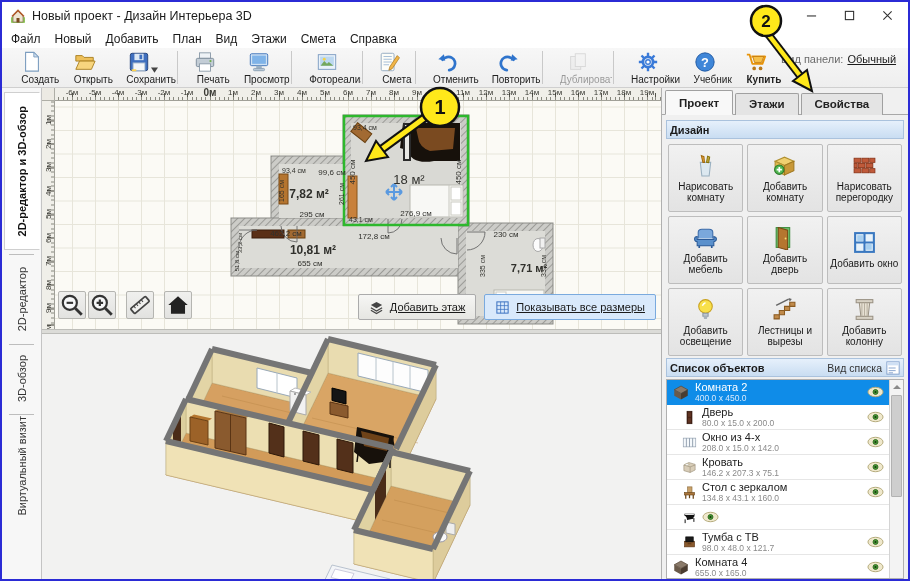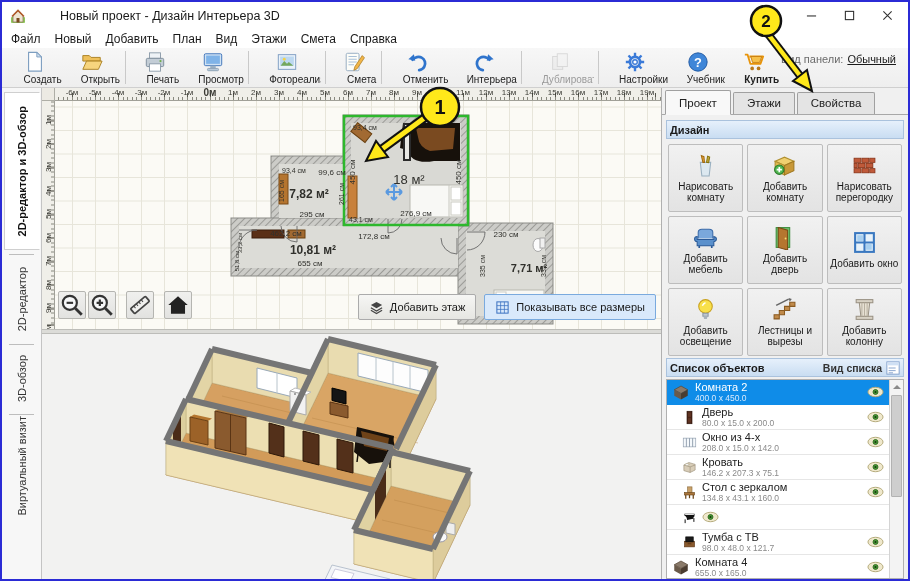--- a/index.html
+++ b/index.html
@@ -2,21 +2,21 @@
 <html><head>
 <meta charset="utf-8">
 <style>
   html,body{margin:0;padding:0;background:#666;}
   *{box-sizing:border-box;}
   .window{position:relative;width:910px;height:581px;background:#fff;border:2px solid #2b2bd5;
     font-family:"Liberation Sans",sans-serif;overflow:hidden;}
   
   .titlebar{position:absolute;left:0;top:0;right:0;height:28px;background:#fff;display:flex;align-items:center;}
   .app-icon{width:16px;height:16px;margin:0 6px 0 8px;flex:0 0 auto;}
-  .title{font-size:12.5px;color:#1a1a1a;margin-left:28px;}
+  .title{font-size:12.5px;color:#1a1a1a;}
   .win-controls{position:absolute;right:2px;top:0;display:flex;height:26px;}
   .win-btn{width:38px;height:26px;display:flex;align-items:center;justify-content:center;cursor:pointer;}
   .win-btn svg{width:11px;height:11px;}
   
   .menubar{position:absolute;left:0;top:28px;right:0;height:18px;background:#fff;display:flex;align-items:center;padding-left:2px;}
   .menu-item{font-size:12px;color:#1a1a1a;padding:1px 7px;cursor:pointer;}
   
   .toolbar{position:absolute;left:0;top:46px;right:0;height:40px;background:linear-gradient(#f7f7f7,#eeeeee);
     border-bottom:1px solid #cfcfcf;display:flex;align-items:center;padding:0 4px;}
   .tb-btn{position:relative;display:flex;flex-direction:column;align-items:center;justify-content:center;
@@ -56,35 +56,35 @@
   .canvas2d{position:absolute;left:13px;top:13px;right:0;bottom:0;background:#fbfaf5;
     background-image:linear-gradient(#e7e5da 1px,transparent 1px),linear-gradient(90deg,#e7e5da 1px,transparent 1px);
     background-size:23px 23.5px;background-position:17px 5.5px;}
   svg.plan{position:absolute;left:0;top:0;width:619px;height:241px;z-index:2;}
   .zoom-tools{position:absolute;left:16px;top:203px;display:flex;z-index:5;}
   .ztool{width:28px;height:28px;background:linear-gradient(#f0f0ee,#e2e2e0);border:1px solid #b5b5b1;border-radius:2px;
     display:flex;align-items:center;justify-content:center;cursor:pointer;}
   .ztool svg{width:18px;height:18px;}
   .plan-buttons{position:absolute;right:5px;top:206px;display:flex;gap:8px;z-index:5;}
   .btn-floor{height:26px;background:linear-gradient(#f6f6f4,#e6e6e2);border:1px solid #ababab;border-radius:2px;
-    font-size:11px;color:#1a1a1a;display:inline-flex;align-items:center;gap:6px;padding:0 10px;cursor:pointer;white-space:nowrap;}
+    font-size:11px;color:#1a1a1a;display:inline-flex;align-items:center;gap:6px;padding:0 10px;cursor:pointer;white-space:nowrap;text-decoration:underline;}
   .btn-floor .ico{width:15px;height:15px;display:block;}
   .btn-floor.hl{background:#d9e9fb;border:1px solid #7aaade;}
   .splitter{position:absolute;left:0;top:241px;width:100%;height:5px;background:#dcdcd8;border-top:1px solid #bdbdb9;border-bottom:1px solid #bdbdb9;cursor:row-resize;}
   .view3d{position:absolute;left:0;top:246px;width:100%;bottom:0;background:#f2f2f1;overflow:hidden;}
   .view3d svg{width:619px;height:246px;display:block;}
   
   .right-panel{position:absolute;right:0;top:86px;width:247px;bottom:0;background:#f0f0f0;border-left:1px solid #b0b0b0;}
-  .rp-tabs{position:absolute;left:0;top:2px;right:0;height:25px;display:flex;align-items:center;padding-left:3px;border-bottom:1px solid #a8a8a8;}
+  .rp-tabs{position:absolute;left:0;top:2px;right:0;height:25px;display:flex;align-items:flex-end;padding-left:3px;border-bottom:1px solid #a8a8a8;font-weight:bold;}
   .rp-tab{font-size:11.5px;color:#222;padding:4px 13px 5px;background:#e4e4e4;border:1px solid #a0a0a0;border-bottom:none;
     border-radius:2px 2px 0 0;margin-right:2px;margin-bottom:-1px;cursor:pointer;}
   .rp-tab.active{background:#f8f8f8;padding-top:6px;border-bottom:1px solid #f8f8f8;}
   .rp-hdr{position:absolute;left:4px;right:4px;height:19px;background:linear-gradient(#e6f0fb,#c9ddf2);border:1px solid #aac2dd;
     font-size:11px;font-weight:bold;color:#1a1a1a;padding:3px 3px;display:flex;align-items:center;}
-  .rp-hdr .right{margin-left:auto;font-weight:bold;font-size:10.5px;color:#333;display:flex;align-items:center;gap:4px;cursor:pointer;}
+  .rp-hdr .right{margin-left:auto;font-weight:normal;font-size:10.5px;color:#333;display:flex;align-items:center;gap:4px;cursor:pointer;}
   .rp-hdr .right .ico{width:14px;height:14px;display:block;}
   .design-grid{position:absolute;left:6px;right:6px;top:56px;display:grid;grid-template-columns:repeat(3,1fr);gap:4px;}
   .design-btn{height:68px;background:linear-gradient(#f1f1f1,#e3e3e3);border:1px solid #bdbdbd;border-radius:2px;
     display:flex;flex-direction:column;align-items:center;justify-content:center;gap:3px;
     font-size:10px;text-align:center;line-height:1.15;color:#1a1a1a;cursor:pointer;padding:2px;}
   .design-btn .ico{width:25px;height:25px;display:block;}
   .obj-list{position:absolute;left:4px;right:4px;top:291px;bottom:0;background:#fff;border:1px solid #b0b0b0;overflow:hidden;}
   .obj-row{height:25px;display:flex;align-items:center;padding:0 3px;border-bottom:1px solid #e6e6e6;cursor:pointer;position:relative;}
   .obj-ico{width:18px;height:18px;margin:0 5px 0 2px;flex:0 0 auto;}
   .obj-row.indent .obj-ico{margin-left:12px;width:15px;height:15px;}
@@ -165,20 +165,39 @@
         <span class="tb-ico-row">
           <span class="tb-ico">
             <svg viewBox="0 0 24 24">
               <path d="M2 5h7l2 2h10v4H2z" fill="#eec05a" stroke="#a87f20"></path>
               <path d="M2 20h17l4-9H6z" fill="#f7d57e" stroke="#a87f20"></path>
             </svg>
           </span>
         </span>
         <span class="tb-lbl">Открыть</span>
       </div>
+      <div class="tb-btn">
+        <span class="tb-ico-row">
+          <span class="tb-ico">
+            <svg viewBox="0 0 24 24">
+              <rect x="2.5" y="2.5" width="19" height="19" rx="2" fill="#3f6fbf" stroke="#24437a"></rect>
+              <rect x="7" y="3" width="10" height="7" fill="#dce8f4"></rect>
+              <rect x="12.5" y="4" width="3" height="5" fill="#3f6fbf"></rect>
+              <rect x="5.5" y="13" width="13" height="8.5" fill="#f4f6f8" stroke="#9ab0c8"></rect>
+              <rect x="4" y="20" width="5" height="2" fill="#ffd24a"></rect>
+            </svg>
+          </span>
+          <span class="tb-caret">
+            <svg viewBox="0 0 8 6">
+              <path d="M0 0h8L4 6z" fill="#444"></path>
+            </svg>
+          </span>
+        </span>
+        <span class="tb-lbl">Сохранить</span>
+      </div>
       <div class="tb-sep"></div>
       <div class="tb-btn">
         <span class="tb-ico-row">
           <span class="tb-ico">
             <svg viewBox="0 0 24 24">
               <rect x="6" y="2" width="12" height="6" fill="#eef2f6" stroke="#8a9aa8"></rect>
               <rect x="2.5" y="8" width="19" height="9" rx="1.5" fill="#c3cdd6" stroke="#7a8a98"></rect>
               <rect x="6" y="14" width="12" height="8" fill="#fff" stroke="#8a9aa8"></rect>
               <circle cx="18" cy="11" r="1.2" fill="#6fae4a"></circle>
             </svg>
@@ -240,21 +259,21 @@
       </div>
       <div class="tb-btn">
         <span class="tb-ico-row">
           <span class="tb-ico">
             <svg viewBox="0 0 24 24">
               <path d="M16.5 3.5l6 5.5-7.5 1.5z" fill="#2f74cc"></path>
               <path d="M18 9.5c-2.5-3-7-4-10-2.3C4.4 9.1 3.2 13.6 5.1 17.1c1.2 2.2 3.3 3.5 5.6 3.8" fill="none" stroke="#2f74cc" stroke-width="3" stroke-linecap="round"></path>
             </svg>
           </span>
         </span>
-        <span class="tb-lbl">Интерьера</span>
+        <span class="tb-lbl">Повторить</span>
       </div>
       <div class="tb-sep"></div>
       <div class="tb-btn disabled clip">
         <span class="tb-ico-row">
           <span class="tb-ico">
             <svg viewBox="0 0 24 24">
               <rect x="4" y="6" width="11" height="14" fill="#e4e8ec" stroke="#a8b0b8"></rect>
               <rect x="9" y="3" width="11" height="14" fill="#eef2f6" stroke="#a8b0b8"></rect>
             </svg>
           </span>

